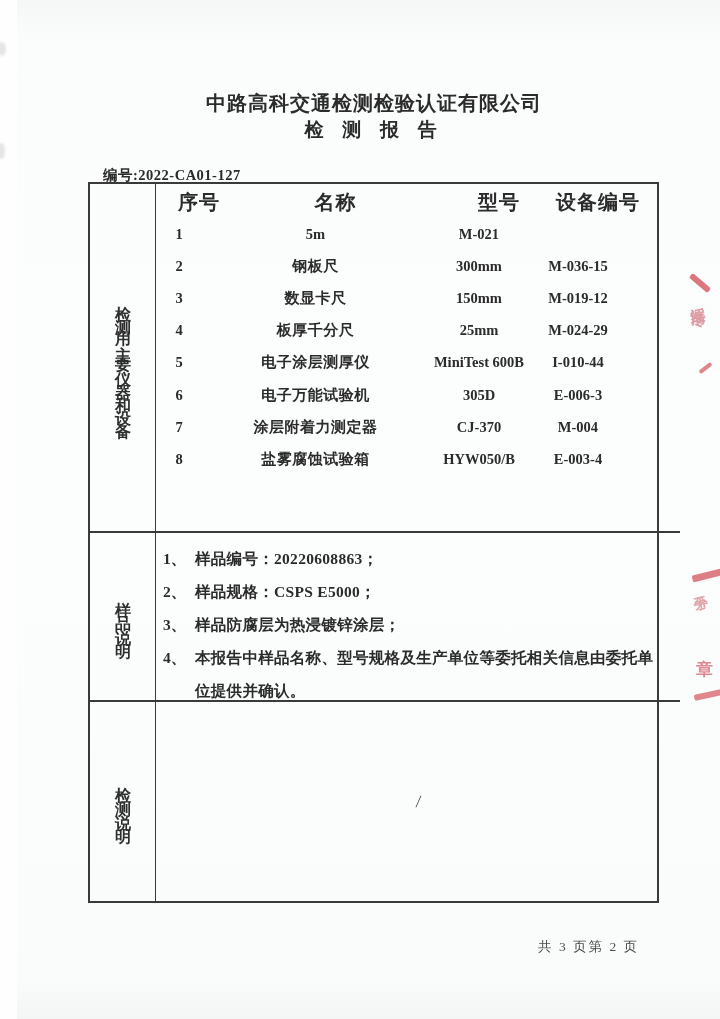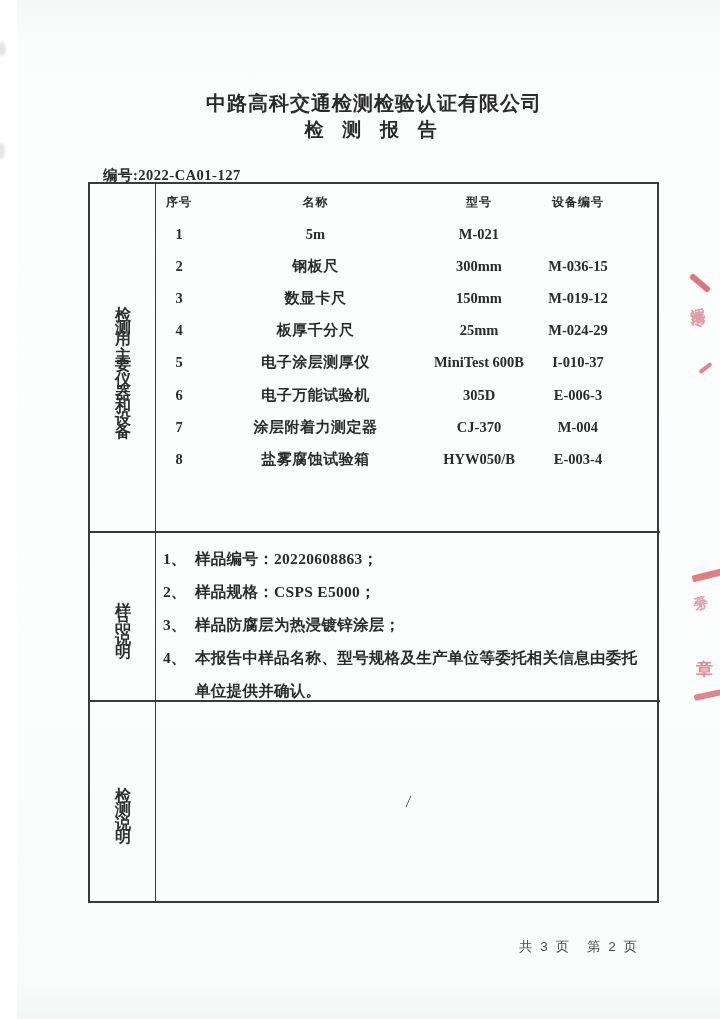--- a/index.html
+++ b/index.html
@@ -43,39 +43,39 @@
   .stub2 .stub-text{letter-spacing:14px;}
   .stub3 .stub-text{letter-spacing:14px;}
   .sect-top{border-bottom:2px solid #3a3a3a;box-sizing:border-box;}
 
   
   .equip-body{padding:3px 33px 0 0;box-sizing:border-box;}
   .equip-row{
     display:grid;grid-template-columns:46px 227px 100px 98px;
     align-items:center;text-align:center;font-weight:bold;
   }
-  .equip-head{height:31px;font-size:12px;letter-spacing:1px;}
+  .equip-head{height:31px;font-size:20px;letter-spacing:1px;margin-left:20px;}
   .equip-data{height:32.2px;font-size:14.5px;}
   .equip-data .c-name{font-size:15px;letter-spacing:.5px;}
 
   
   .sample-body{padding:9px 14px 0 3px;box-sizing:border-box;font-weight:bold;font-size:15.5px;}
   .sample-item{display:flex;line-height:33px;}
   .sample-no{width:36px;flex:0 0 36px;text-align:left;padding-left:4px;box-sizing:border-box;}
   .sample-text{flex:1;text-align:left;letter-spacing:.3px;}
 
   
   .test-body{display:flex;align-items:center;justify-content:center;}
   .slash{font-size:17px;color:#3c3c3c;transform:skewX(-6deg);}
 
   
   .footer{
     position:absolute;right:81px;top:938px;
     font-size:13.5px;color:#4c4c4c;letter-spacing:2px;
-    display:flex;gap:16px;font-family:Liberation Sans, sans-serif;
+    display:flex;gap:0;font-family:Liberation Serif, serif;
   }
 
   
   .seal{position:absolute;pointer-events:none;}
   .seal-bar{position:absolute;background:#d4545c;border-radius:2px;}
   .seal-glyphs{
     position:absolute;writing-mode:vertical-rl;text-orientation:upright;
     color:#cf6a75;font-weight:bold;font-family:"Liberation Serif",serif;
   }
   .frag-a{right:0;top:268px;width:48px;height:106px;}
@@ -134,21 +134,21 @@
       <div class="equip-row equip-data">
         <div>4</div>
         <div class="c-name">板厚千分尺</div>
         <div>25mm</div>
         <div>M-024-29</div>
       </div>
       <div class="equip-row equip-data">
         <div>5</div>
         <div class="c-name">电子涂层测厚仪</div>
         <div>MiniTest 600B</div>
-        <div>I-010-37</div>
+        <div>I-010-44</div>
       </div>
       <div class="equip-row equip-data">
         <div>6</div>
         <div class="c-name">电子万能试验机</div>
         <div>305D</div>
         <div>E-006-3</div>
       </div>
       <div class="equip-row equip-data">
         <div>7</div>
         <div class="c-name">涂层附着力测定器</div>

